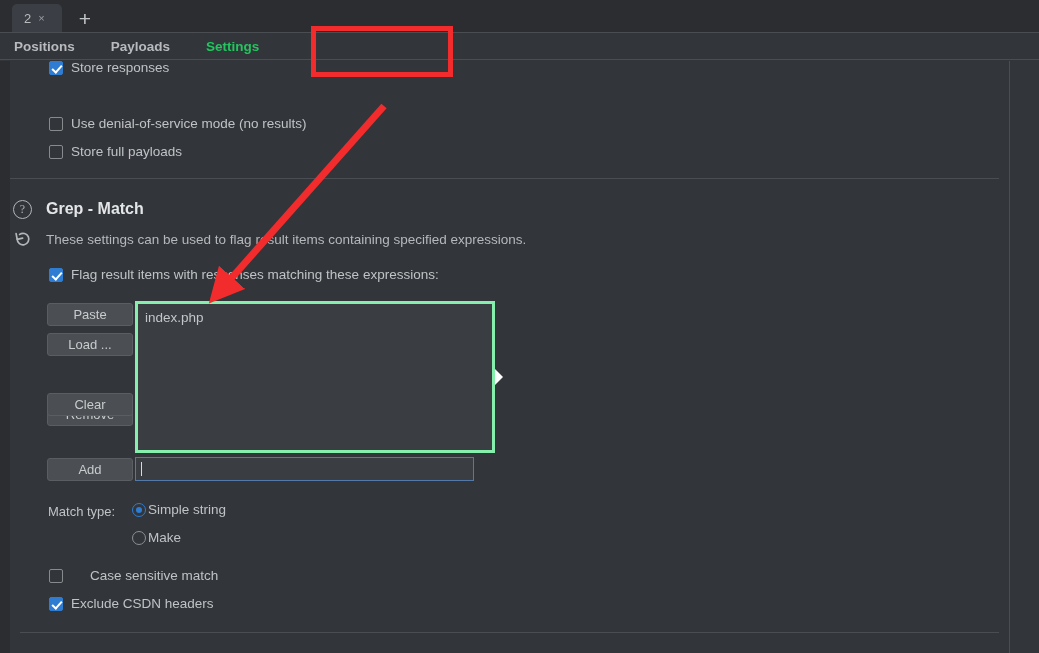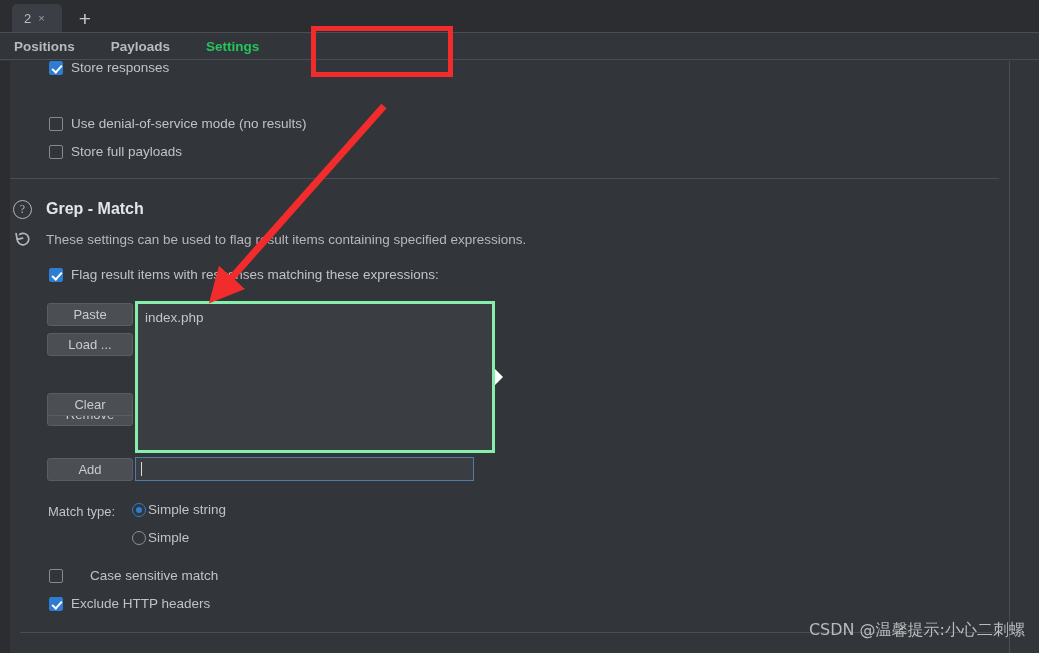--- a/index.html
+++ b/index.html
@@ -397,42 +397,41 @@
       </svg>
     </div>
 
     <div class="matchlabel" style="left:38px; top:443px;">Match type:</div>
     <div class="radiorow" style="left:122px; top:442px;">
       <span class="radio on"></span>
       <span class="chklabel">Simple string</span>
     </div>
     <div class="radiorow" style="left:122px; top:470px;">
       <span class="radio off"></span>
-      <span class="chklabel">Simple</span>
+      <span class="chklabel">Make</span>
     </div>
 
     <div class="chkrow" style="left:39px; top:508px;gap:27px;">
       <span class="cbox off"></span>
       <span class="chklabel">Case sensitive match</span>
     </div>
     <div class="chkrow" style="left:39px; top:536px;">
       <span class="cbox on"></span>
-      <span class="chklabel">Exclude HTTP headers</span>
+      <span class="chklabel">Exclude CSDN headers</span>
     </div>
 
     <div class="divider" style="left:10px; top:571px; width:979px;"></div>
 
   </div>
 
   <div class="anno-rect"></div>
 
   <svg class="anno-arrow">
     <defs>
       <marker id="ah" markerWidth="5" markerHeight="5" refX="2.6" refY="2.5" orient="auto">
         <polygon points="0,0 5,2.5 0,5" fill="#f22c2c"></polygon>
       </marker>
     </defs>
     <line x1="384" y1="106" x2="220" y2="291" stroke="#f22c2c" stroke-width="7" marker-end="url(#ah)"></line>
   </svg>
 
-  <div class="watermark">CSDN @温馨提示:小心二刺螺</div>
 
 </div>
 
 </body></html>

